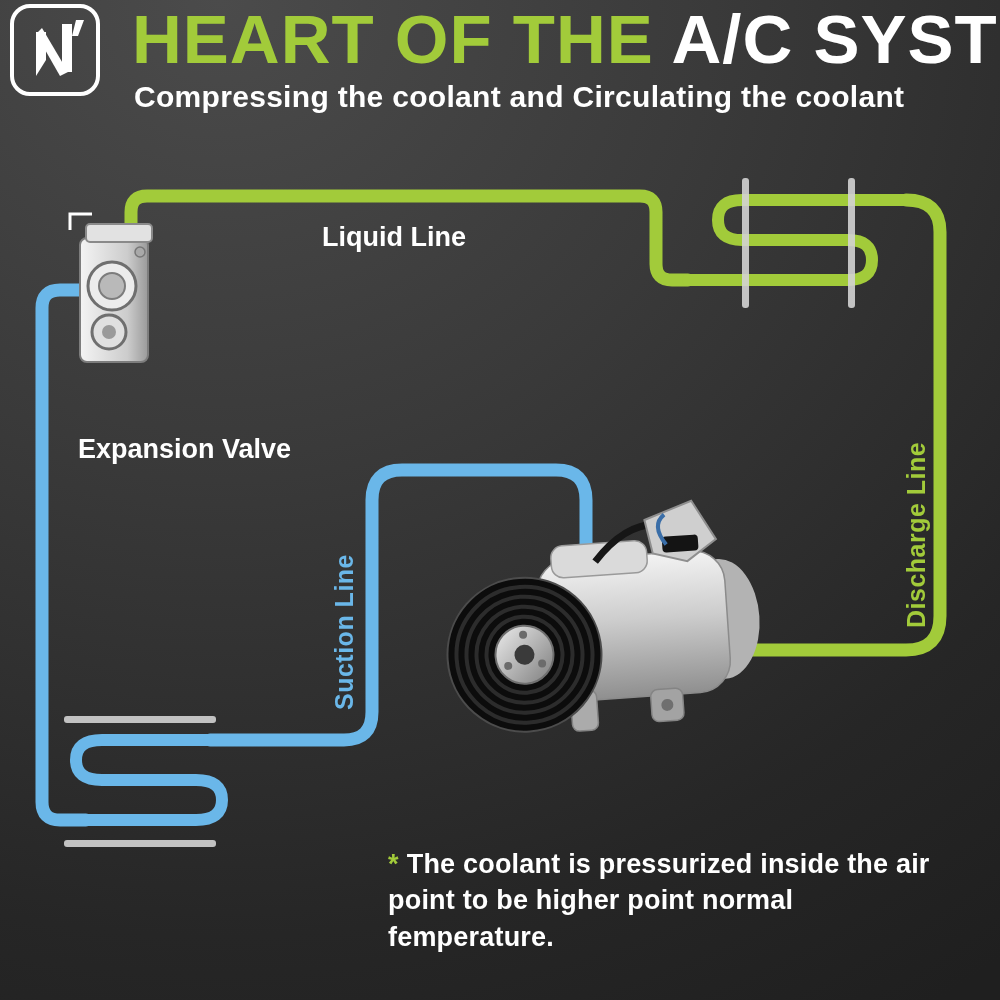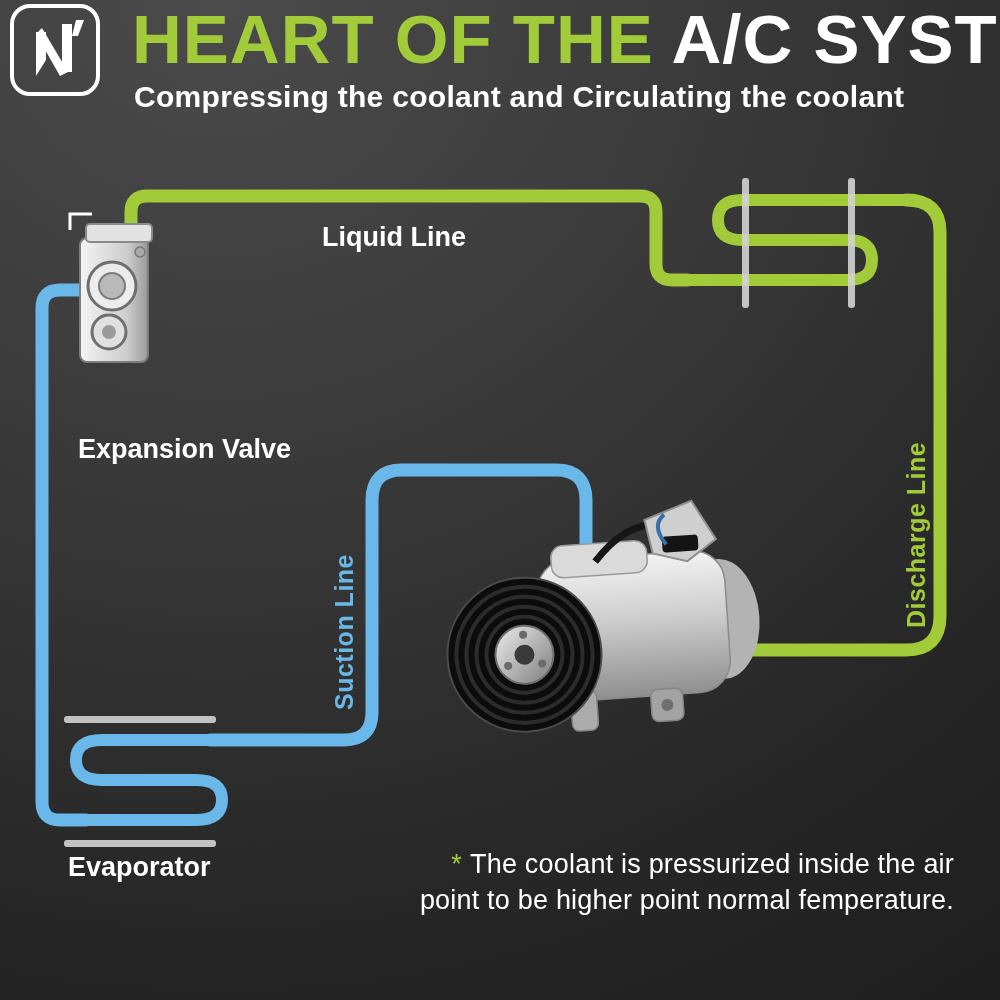--- a/index.html
+++ b/index.html
@@ -23,22 +23,22 @@
   .lbl-evaporator{left:68px;top:852px;}
   .lbl-compressor{
     left:498px;top:740px;font-family:"DejaVu Serif", serif;font-weight:700;
     font-size:32px;color:var(--labelGreen);letter-spacing:.5px;
   }
   .vertical{writing-mode:vertical-rl;transform:rotate(180deg);font-weight:700;font-size:25px;letter-spacing:.5px;white-space:nowrap;}
   .lbl-discharge{left:902px;top:428px;height:200px;color:var(--green);}
   .lbl-suction{left:330px;top:540px;height:170px;color:var(--blue);}
   
   .footnote{
-    left:388px;top:846px;width:566px;text-align:right;color:#ffffff;
-    font-size:27px;font-weight:400;line-height:1.35;letter-spacing:.2px;
+    left:388px;top:846px;width:566px;text-align:left;color:#ffffff;
+    font-size:27px;font-weight:700;line-height:1.35;letter-spacing:.2px;
   }
   .footnote .marker{color:var(--green);margin-right:8px;}
   
   .logo{left:6px;top:2px;}
 </style>
 </head>
 <body>
 
 <div id="canvas" style="--green:#a2cb3a;--blue:#6ab7e9;--labelGreen:#9ad183;">
 
@@ -126,20 +126,19 @@
 
   <div class="abs title">
     <span class="accent">HEART OF THE </span><span class="main">A/C SYSTEM</span>
   </div>
   <div class="abs lbl lbl-liquid">Liquid Line</div>
 
   <div class="abs subtitle">Compressing the coolant and Circulating the coolant</div>
   <div class="abs vertical lbl-discharge">Discharge Line</div>
   <div class="abs vertical lbl-suction">Suction Line</div>
   <div class="abs lbl lbl-expansion">Expansion Valve</div>
-  <div class="abs lbl lbl-evaporator">Evaporator</div>
 
   <div class="abs footnote">
     <div><span class="marker">*</span><span>The coolant is pressurized inside the air</span></div>
     <div>point to be higher point normal femperature.</div>
   </div>
 
 </div>
 
 </body></html>

